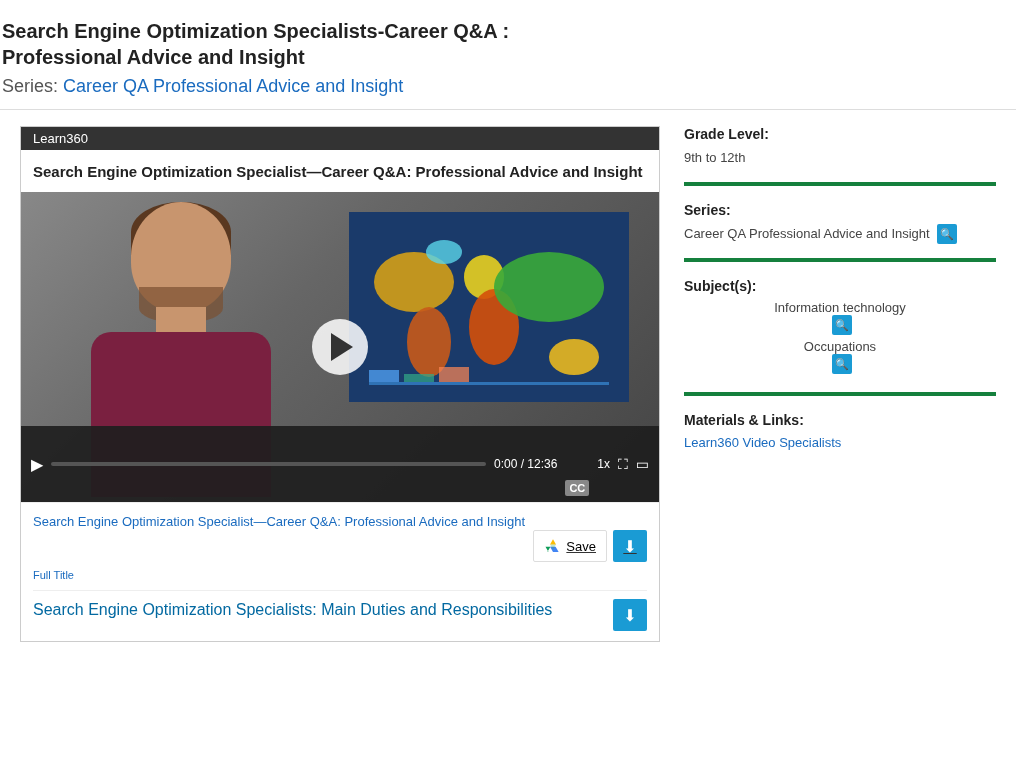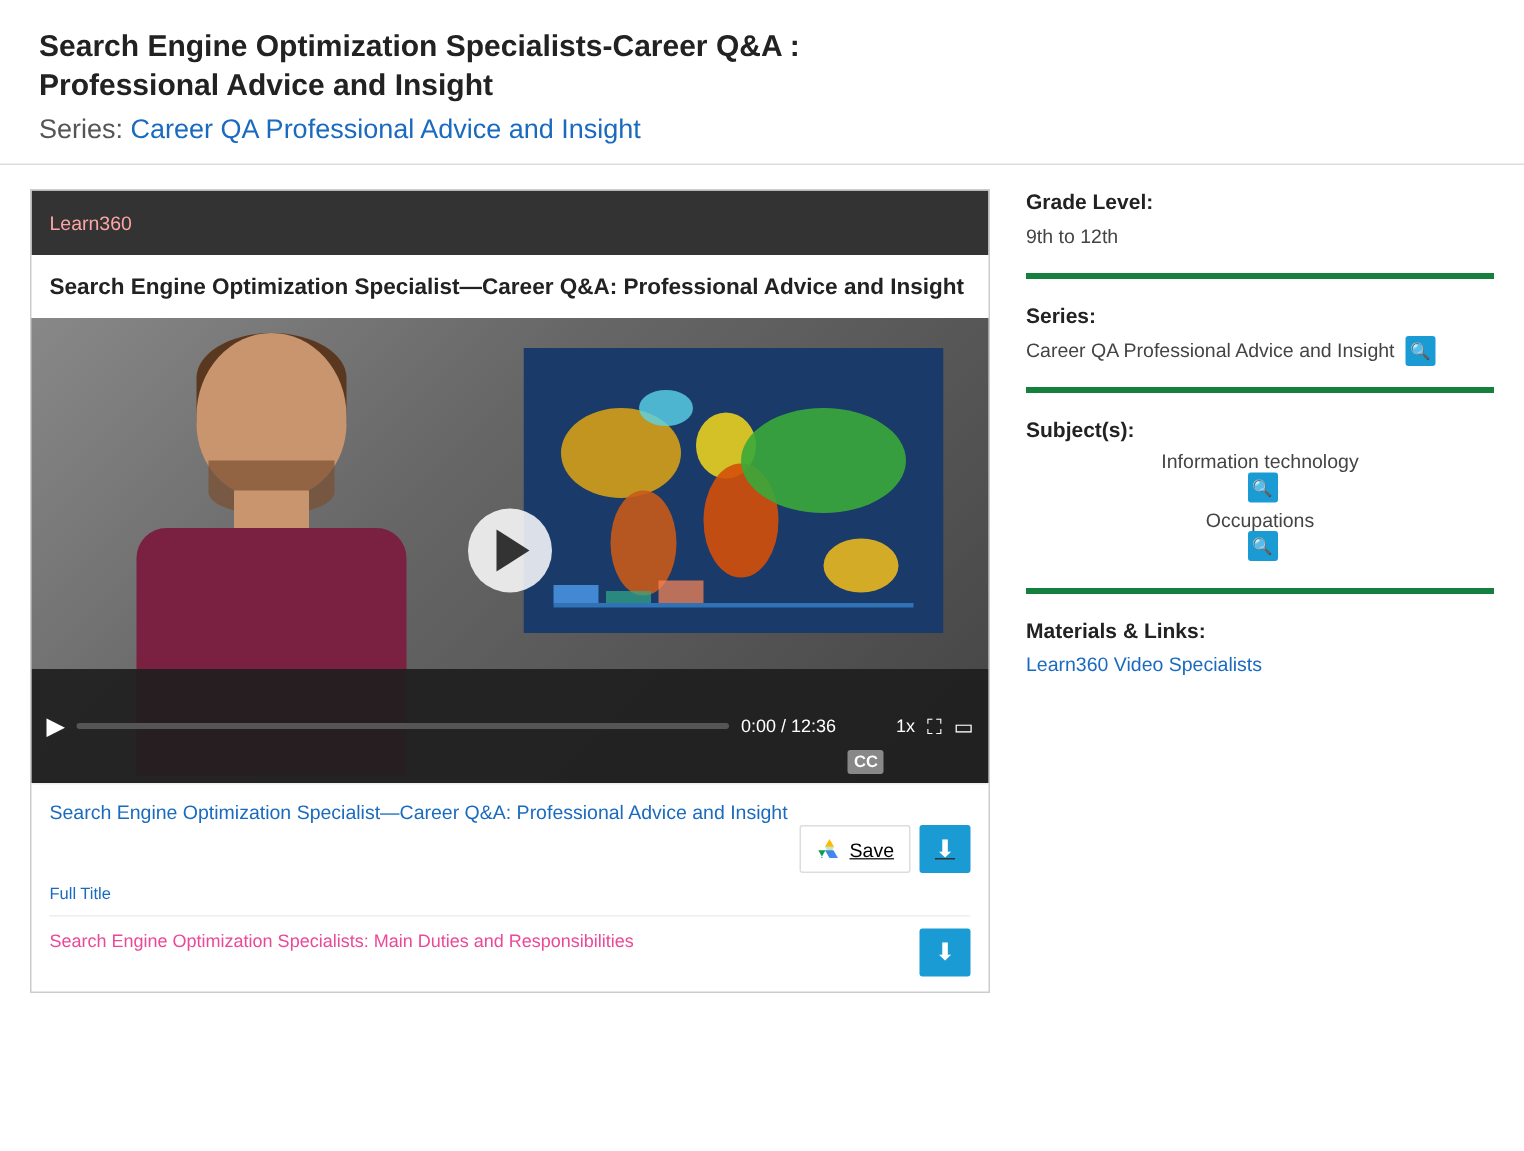--- a/index.html
+++ b/index.html
@@ -2,21 +2,21 @@
 <html><head>
   <meta charset="utf-8">
   <style>
     * { box-sizing: border-box; margin: 0; padding: 0; }
     body { font-family: Arial, sans-serif; font-size: 14px; color: #333; background: #fff; width: 1016px; min-height: 767px; }
 
     .header-section {
       display: flex;
       justify-content: space-between;
       align-items: flex-start;
-      padding: 18px 20px 12px 26px;
+      padding: 18px 20px 12px 2px;
       border-bottom: 1px solid #ddd;
     }
 
     .title-area { max-width: 620px; }
 
     .page-title {
       font-size: 20px;
       font-weight: bold;
       color: #222;
       line-height: 1.3;
@@ -46,22 +46,22 @@
 
     
     .video-panel {
       flex: 0 0 640px;
       border: 1px solid #ccc;
       overflow: hidden;
     }
 
     .learn360-bar {
       background: #333;
-      color: #fca5a5;
-      padding: 14px 12px;
+      color: #ffffff;
+      padding: 4px 12px;
       font-size: 13px;
     }
 
     .video-title {
       font-size: 15px;
       font-weight: bold;
       color: #222;
       padding: 12px 12px 10px 12px;
       line-height: 1.35;
     }
@@ -256,22 +256,22 @@
       margin: 8px 0;
     }
 
     .next-video-row {
       display: flex;
       align-items: flex-start;
       justify-content: space-between;
     }
 
     .next-video-title {
-      color: #ec4899;
-      font-size: 12px;
+      color: #0369a1;
+      font-size: 16px;
       text-decoration: none;
       flex: 1;
       line-height: 1.4;
     }
 
     
     .sidebar {
       flex: 1;
       padding-top: 0;
     }

